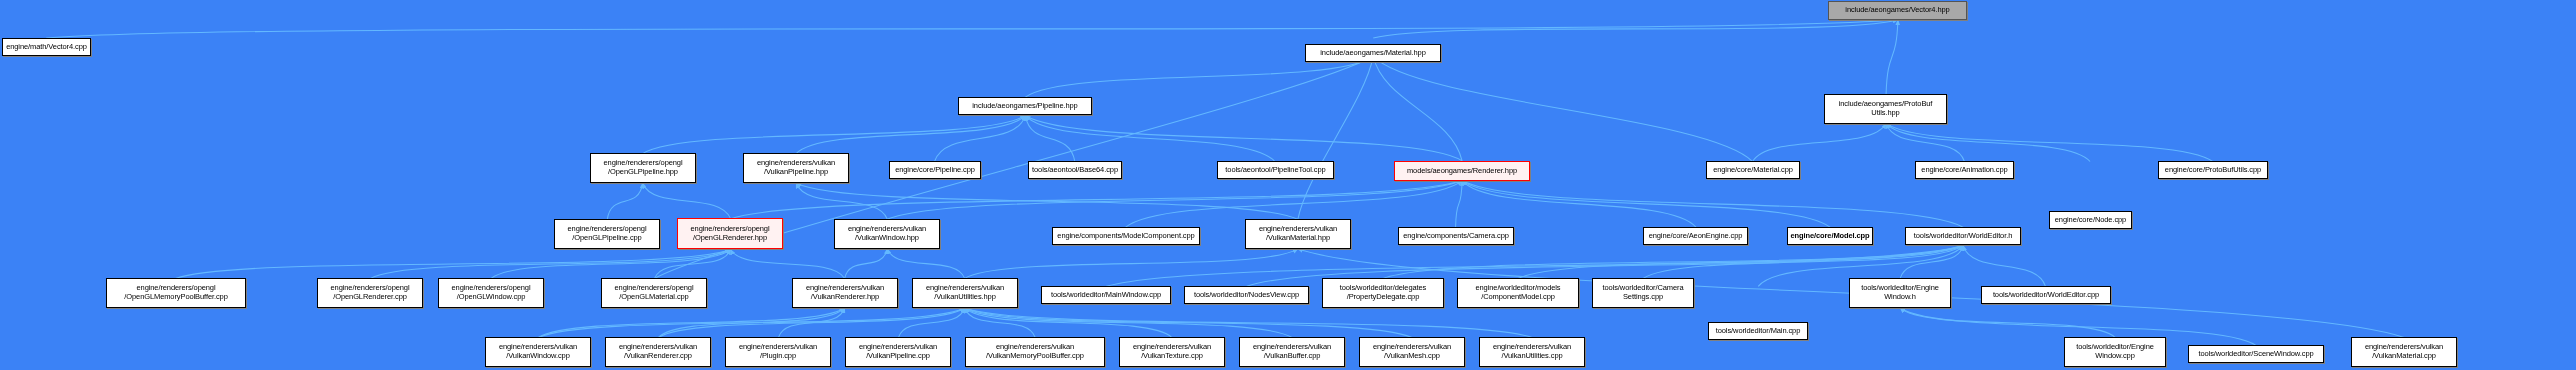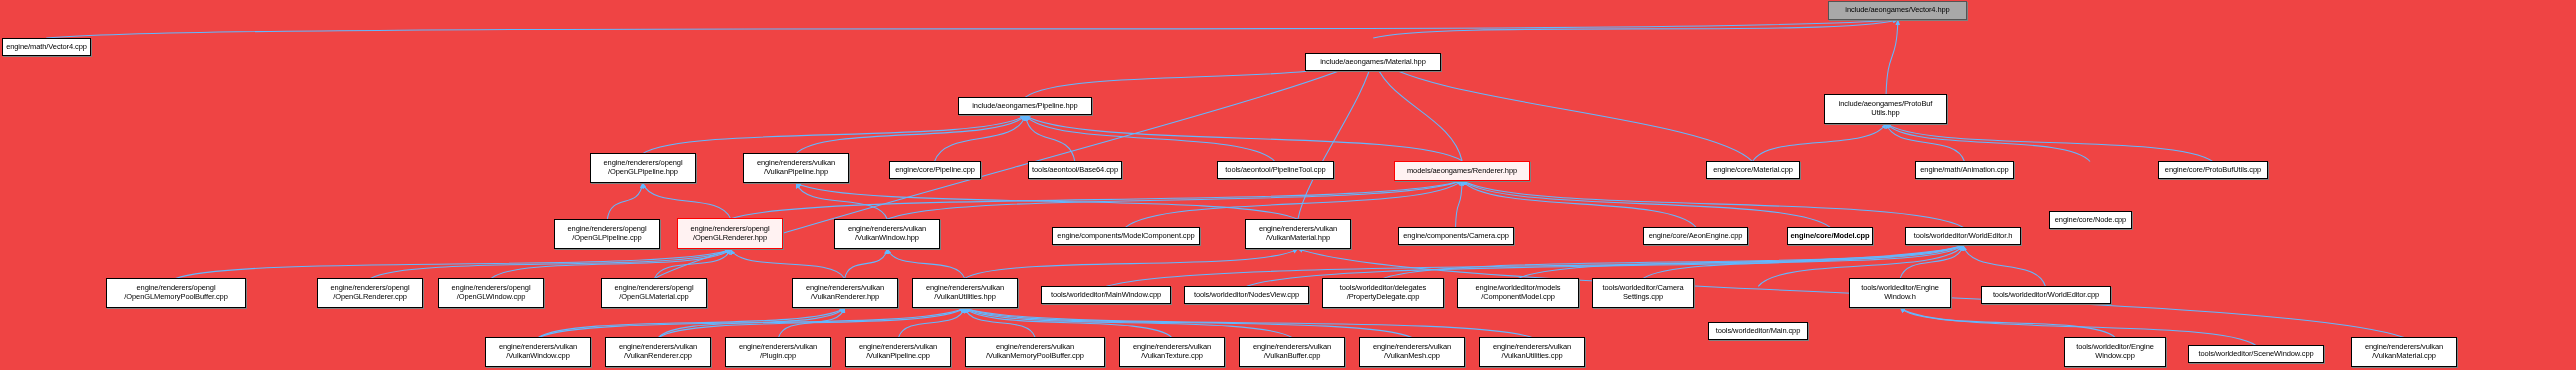--- a/index.html
+++ b/index.html
@@ -1,17 +1,17 @@
 <!DOCTYPE html>
 <html style="font-size:10.5px"><head>
 <meta charset="utf-8">
 <title>Include dependency graph</title>
 <style>
   html,body{margin:0;padding:0;background:#000;}
-  #canvas{position:relative;width:2576px;height:371px;background:#ef4444;
+  #canvas{position:relative;width:2576px;height:371px;background:#3b82f6;
           font-family:"Liberation Sans",sans-serif;overflow:hidden;}
   svg.edges{position:absolute;left:0;top:0;width:2576px;height:371px;}
   .node{position:absolute;box-sizing:border-box;
         border:0.7px solid #000;background:#fff;color:#000;
         display:flex;align-items:center;justify-content:center;
         text-align:center;line-height:1.12;
         font-size:7.5px;letter-spacing:-0.1px;
         box-shadow:1px 1px 0 0 #808080;
         white-space:pre-line;padding:0 2px;z-index:5;}
   .node.hl{border:1.3px solid #ff0000;background:#fff2f2;}
@@ -85,34 +85,34 @@
         <path d="M2153,514 C2071.16,477.25 1552.8400000000001,505.75 1471,469" fill="none" stroke="#63b8ff" stroke-width="1.6" marker-end="url(#ah)"></path>
         <path d="M2336,514 C2232.2,477.25 1574.8,505.75 1471,469" fill="none" stroke="#63b8ff" stroke-width="1.6" marker-end="url(#ah)"></path>
         <path d="M3225.5,514 C3186.14,477.25 2936.86,505.75 2897.5,469" fill="none" stroke="#63b8ff" stroke-width="1.6" marker-end="url(#ah)"></path>
         <path d="M3440,526 C3374.9,482.65 2962.6,512.35 2897.5,469" fill="none" stroke="#63b8ff" stroke-width="1.6" marker-end="url(#ah)"></path>
         <path d="M3666,514 C3463.56,444 2181.44,449 1979,379" fill="none" stroke="#63b8ff" stroke-width="1.6" marker-end="url(#ah)"></path>
       </g>
   </svg>
   <div id="node-layer">
       <div class="node root" style="left: 1828px; top: 1.3px; width: 139px; height: 18.4px;"><span>include/aeongames/Vector4.hpp</span></div>
       <div class="node" style="left: 2px; top: 38px; width: 89px; height: 18.4px;"><span>engine/math/Vector4.cpp</span></div>
-      <div class="node" style="left: 1305px; top: 53px; width: 136px; height: 18.4px;"><span>include/aeongames/Material.hpp</span></div>
+      <div class="node" style="left: 1305px; top: 44px; width: 136px; height: 18.4px;"><span>include/aeongames/Material.hpp</span></div>
       <div class="node" style="left: 958px; top: 97px; width: 134px; height: 18.4px;"><span>include/aeongames/Pipeline.hpp</span></div>
       <div class="node" style="left: 1824px; top: 94px; width: 123px; height: 29.5px;"><span>include/aeongames/ProtoBuf
 Utils.hpp</span></div>
       <div class="node" style="left: 590px; top: 153px; width: 106px; height: 29.5px;"><span>engine/renderers/opengl
 /OpenGLPipeline.hpp</span></div>
       <div class="node" style="left: 743px; top: 153px; width: 106px; height: 29.5px;"><span>engine/renderers/vulkan
 /VulkanPipeline.hpp</span></div>
       <div class="node" style="left: 889px; top: 161px; width: 92px; height: 18.4px;"><span>engine/core/Pipeline.cpp</span></div>
       <div class="node" style="left: 1028px; top: 161px; width: 94px; height: 18.4px;"><span>tools/aeontool/Base64.cpp</span></div>
       <div class="node" style="left: 1217px; top: 161px; width: 117px; height: 18.4px;"><span>tools/aeontool/PipelineTool.cpp</span></div>
       <div class="node hl" style="left: 1394px; top: 161px; width: 136px; height: 19.7px;"><span>models/aeongames/Renderer.hpp</span></div>
       <div class="node" style="left: 1706px; top: 161px; width: 94px; height: 18.4px;"><span>engine/core/Material.cpp</span></div>
-      <div class="node" style="left: 1915px; top: 161px; width: 99px; height: 18.4px;"><span>engine/math/Animation.cpp</span></div>
+      <div class="node" style="left: 1915px; top: 161px; width: 99px; height: 18.4px;"><span>engine/core/Animation.cpp</span></div>
       <div class="node" style="left: 2049px; top: 175px; width: 83px; height: 18.4px; margin-top: 36px;"><span>engine/core/Node.cpp</span></div>
       <div class="node" style="left: 2158px; top: 161px; width: 110px; height: 18.4px; align-items: center;"><span>engine/core/ProtoBufUtils.cpp</span></div>
       <div class="node" style="left: 554px; top: 219px; width: 106px; height: 29.5px;"><span>engine/renderers/opengl
 /OpenGLPipeline.cpp</span></div>
       <div class="node hl" style="left: 677px; top: 218px; width: 106px; height: 31px;"><span>engine/renderers/opengl
 /OpenGLRenderer.hpp</span></div>
       <div class="node" style="left: 834px; top: 219px; width: 106px; height: 29.5px;"><span>engine/renderers/vulkan
 /VulkanWindow.hpp</span></div>
       <div class="node" style="left: 1052px; top: 227px; width: 148px; height: 18.4px; text-align: center;"><span>engine/components/ModelComponent.cpp</span></div>
       <div class="node" style="left: 1245px; top: 219px; width: 106px; height: 29.5px;"><span>engine/renderers/vulkan

